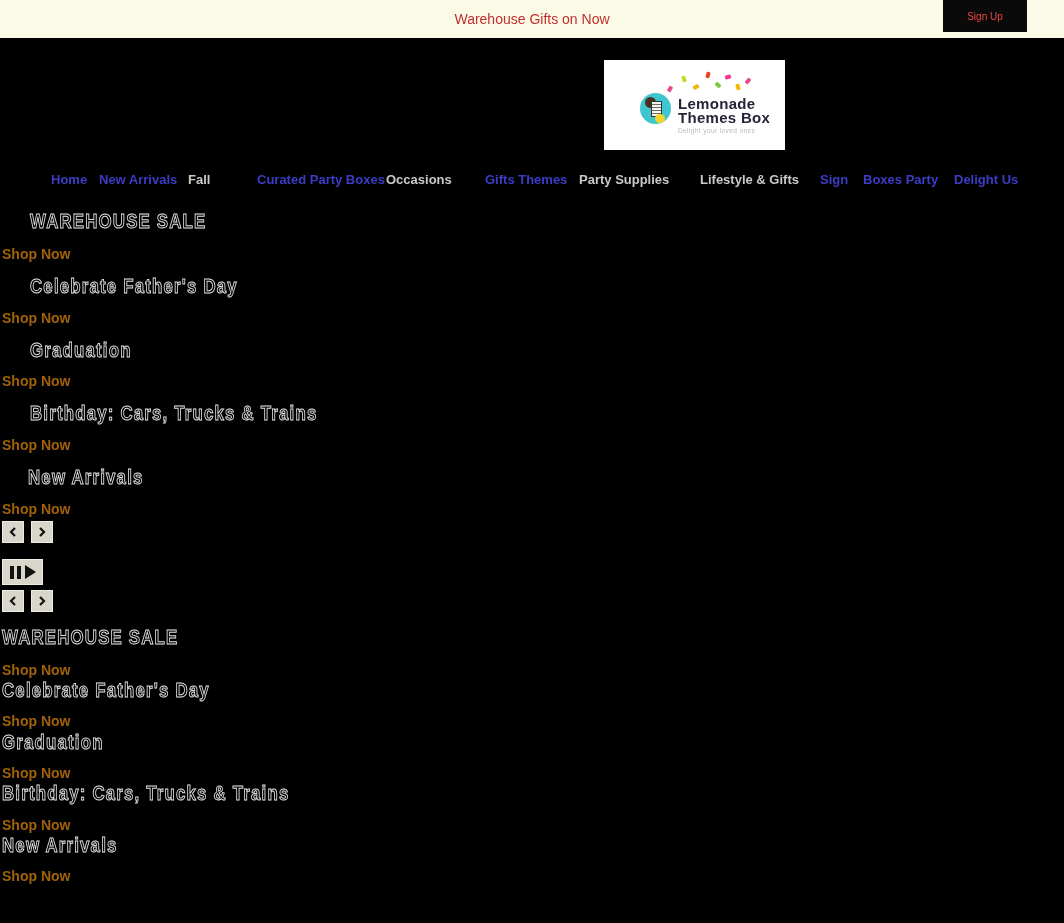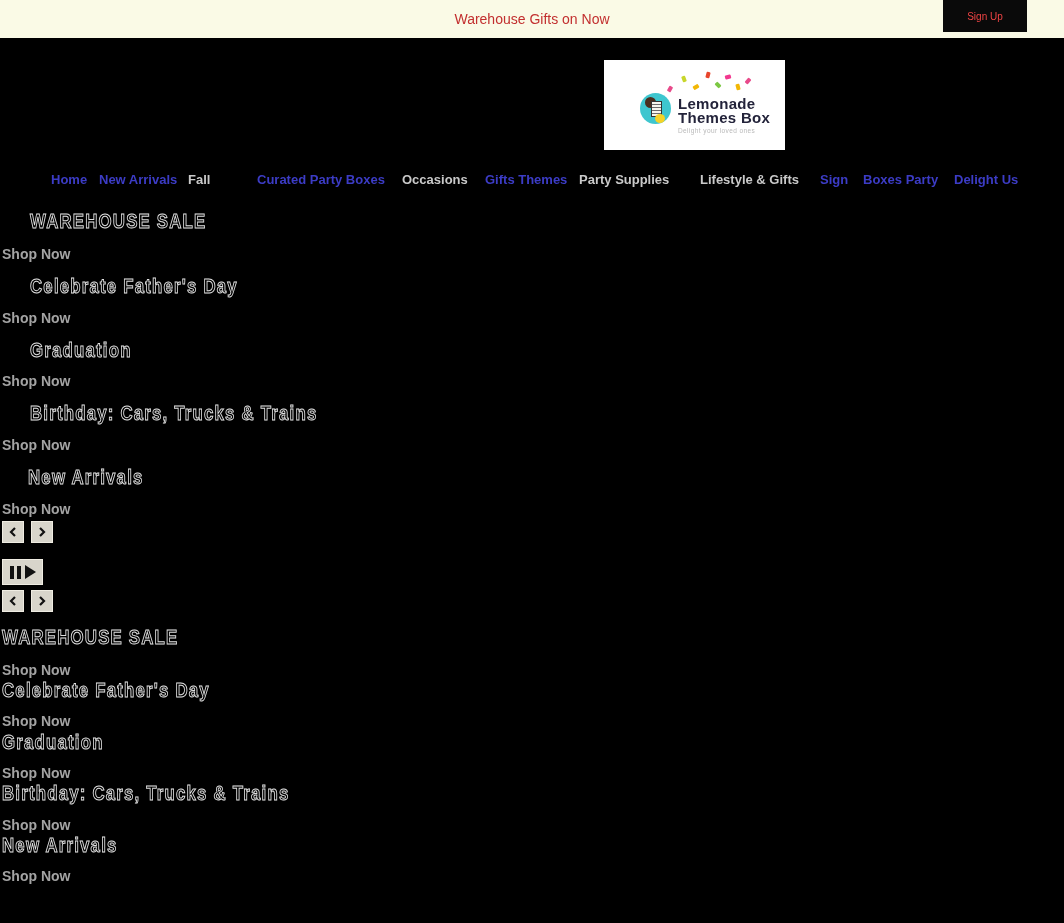--- a/index.html
+++ b/index.html
@@ -63,21 +63,21 @@
     font-size: 21px; font-weight: 700; letter-spacing: 1.5px;
     white-space: nowrap;
     transform: scaleX(0.8); transform-origin: left top;
     color: #dcdcdc;
   }
   @supports (-webkit-text-stroke: 1px #fff) {
     .slide-title { color: transparent; -webkit-text-stroke: 1px #e0e0e0; }
   }
   .shop-link {
     position: absolute; left: 2px;
-    color: #a3a3a3; font-size: 14px; font-weight: 600;
+    color: #a16207; font-size: 14px; font-weight: 600;
     text-decoration: none; cursor: pointer;
   }
   
   .ctrl {
     position: absolute;
     background: #d8d5cb; border: 1px solid #efece2;
     display: flex; align-items: center; justify-content: center;
     cursor: pointer; padding: 0;
   }
   .ctrl.arrow { width: 22px; height: 22px; }
@@ -116,21 +116,21 @@
     <div class="logo-line">Themes Box</div>
     <div class="logo-tagline">Delight your loved ones</div>
   </div>
 </div>
 
 <nav>
   <a class="nav-item" style="left:51px" data-variant="link">Home</a>
   <a class="nav-item" style="left:99px" data-variant="link">New Arrivals</a>
   <a class="nav-item" style="left:188px" data-variant="muted">Fall</a>
   <a class="nav-item" style="left:257px" data-variant="link">Curated Party Boxes</a>
-  <a class="nav-item" style="left:402px" data-variant="muted">Occasions</a>
+  <a class="nav-item" style="left:386px" data-variant="muted">Occasions</a>
   <a class="nav-item" style="left:485px" data-variant="link">Gifts Themes</a>
   <a class="nav-item" style="left:579px" data-variant="muted">Party Supplies</a>
   <a class="nav-item" style="left:700px" data-variant="muted">Lifestyle &amp; Gifts</a>
   <a class="nav-item" style="left:820px" data-variant="link">Sign</a>
   <a class="nav-item" style="left:863px" data-variant="link">Boxes Party</a>
   <a class="nav-item" style="left:954px" data-variant="link">Delight Us</a>
 </nav>
 
 <main>
   <h2 class="slide-title" style="left:30px;top:209px">WAREHOUSE SALE</h2>

